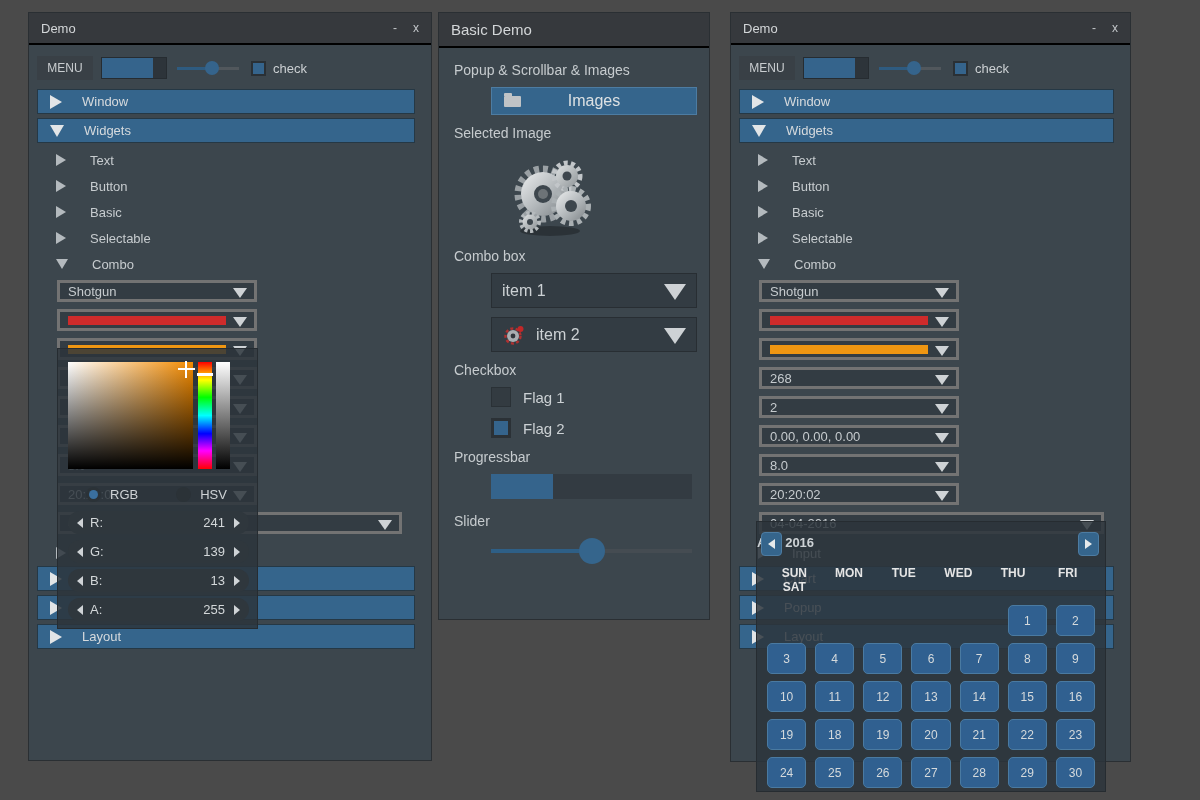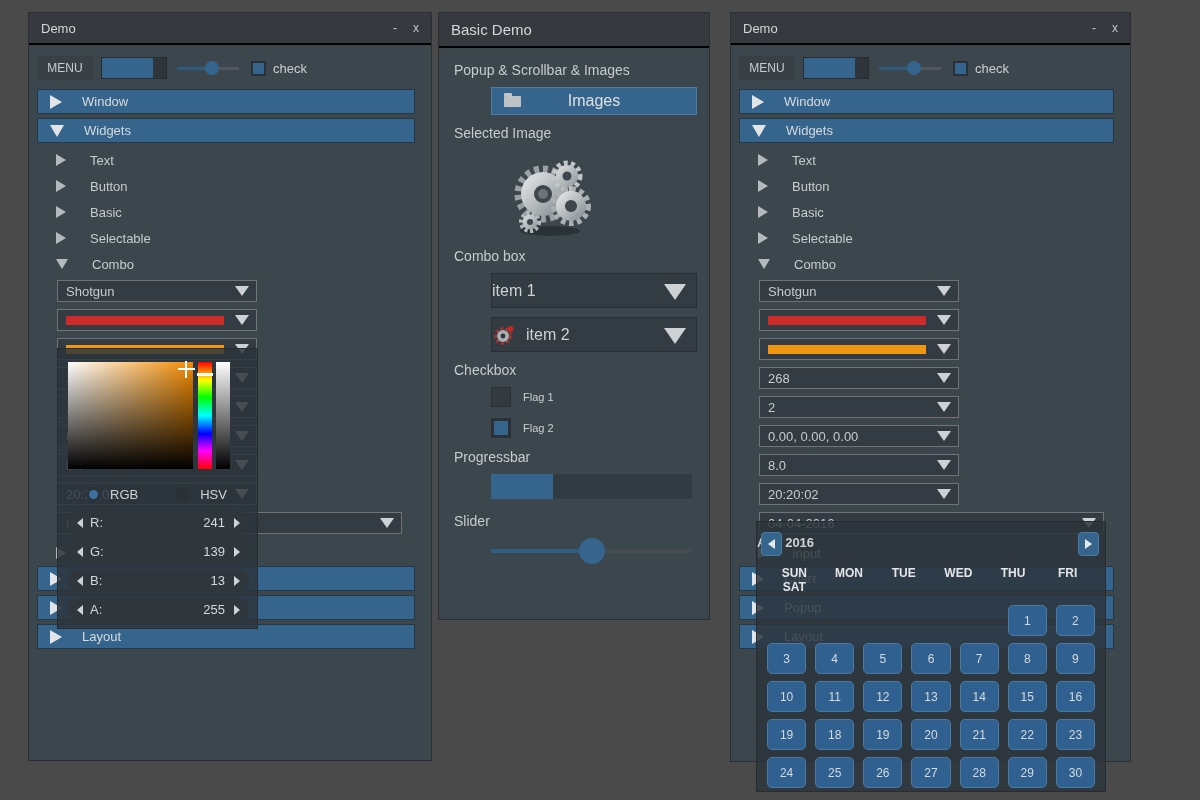--- a/index.html
+++ b/index.html
@@ -43,21 +43,21 @@
   .tri-down-g{border-top:10px solid #b4babe;border-left:6px solid transparent;border-right:6px solid transparent;}
 
   
   .tab-row{height:23px;background:#35658c;border:1px solid #253845;margin:0 16px 4px 8px;
     display:flex;align-items:center;color:#d6dadd;font-size:13px;}
   .tab-row .tri{margin-left:12px;margin-right:20px;}
   .sub-row{height:26px;display:flex;align-items:center;margin-left:27px;color:#c7cccf;font-size:13px;}
   .sub-row .tri{margin-right:24px;}
 
   
-  .combo{width:200px;height:22px;box-sizing:border-box;margin:0 0 7px 28px;background:#333c43;border:1px solid #737373;
+  .combo{width:200px;height:22px;box-sizing:border-box;margin:0 0 7px 28px;background:#333c43;border:3px solid #737373;
     display:flex;align-items:center;padding:0 8px;color:#c6cbce;font-size:13px;position:relative;}
   .combo.wide{width:345px;}
   .combo .arrow{position:absolute;right:7px;top:5px;width:0;height:0;
     border-top:10px solid #ced2d5;border-left:7px solid transparent;border-right:7px solid transparent;}
   .color-strip{height:9px;width:158px;}
   .red{background:#ce2b2b}.orange{background:#ef9612}
 
   
   .popup{position:absolute;background:rgba(44,52,59,0.84);border:1px solid #262c31;z-index:5;box-sizing:border-box;}
   #picker-popup{left:28px;top:335px;width:201px;height:281px;}
@@ -101,25 +101,25 @@
 
   
   .basic-content{padding:8px 14px 0 14px;color:#c6cbce;font-size:14px;}
   .section-label{margin:10px 0 9px 1px;}
   .images-btn{margin-left:38px;width:206px;height:28px;background:#35658c;border:1px solid #4d7ca2;box-sizing:border-box;
     display:flex;align-items:center;justify-content:center;position:relative;color:#dde1e3;font-size:16px;}
   .folder{position:absolute;left:12px;top:8px;width:17px;height:11px;background:#bfc3c6;border-radius:1px;}
   .folder::before{content:'';position:absolute;top:-3px;left:0;width:8px;height:3px;background:#bfc3c6;border-radius:1px 1px 0 0;}
   .gears-wrap{margin:8px 0 0 52px;width:90px;height:88px;}
   .big-combo{margin:0 0 9px 38px;width:206px;height:35px;box-sizing:border-box;background:#333c43;border:1px solid #282e33;
-    display:flex;align-items:center;padding:0 0;color:#ccd1d4;font-size:16px;position:relative;}
+    display:flex;align-items:center;padding:0 10px;color:#ccd1d4;font-size:16px;position:relative;}
   .big-combo .arrow{position:absolute;right:10px;top:10px;width:0;height:0;
     border-top:16px solid #ced2d5;border-left:11px solid transparent;border-right:11px solid transparent;}
   .combo-gear{width:24px;height:24px;margin-right:10px;flex:none;}
-  .flag-row{display:flex;align-items:center;margin:0 0 11px 38px;font-size:11px;color:#ccd1d4;}
+  .flag-row{display:flex;align-items:center;margin:0 0 11px 38px;font-size:15px;color:#ccd1d4;}
   .flag-box{width:20px;height:20px;box-sizing:border-box;background:#333b41;border:1px solid #2a3136;margin-right:12px;}
   .flag-box.checked{background:#35648c;border:3px solid #2b3136;}
   .progressbar{margin:4px 0 0 38px;width:201px;height:25px;background:#333b42;position:relative;}
   .progressbar .fill{position:absolute;left:0;top:0;height:100%;background:#35648c;}
   .big-slider{margin:8px 0 0 38px;width:201px;height:26px;position:relative;}
   .big-slider .t2{position:absolute;left:0;right:0;top:11px;height:4px;background:#454c52;}
   .big-slider .t1{position:absolute;left:0;top:11px;height:4px;background:#2e5f86;}
   .big-slider .knob{position:absolute;top:0;width:26px;height:26px;margin-left:-13px;border-radius:50%;background:#35658c;}
 </style>
 </head>

